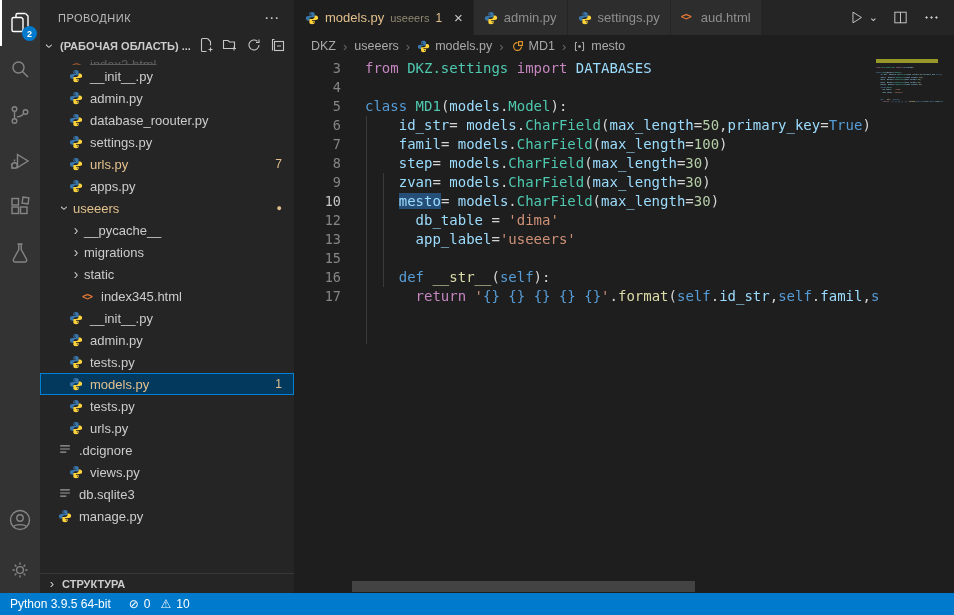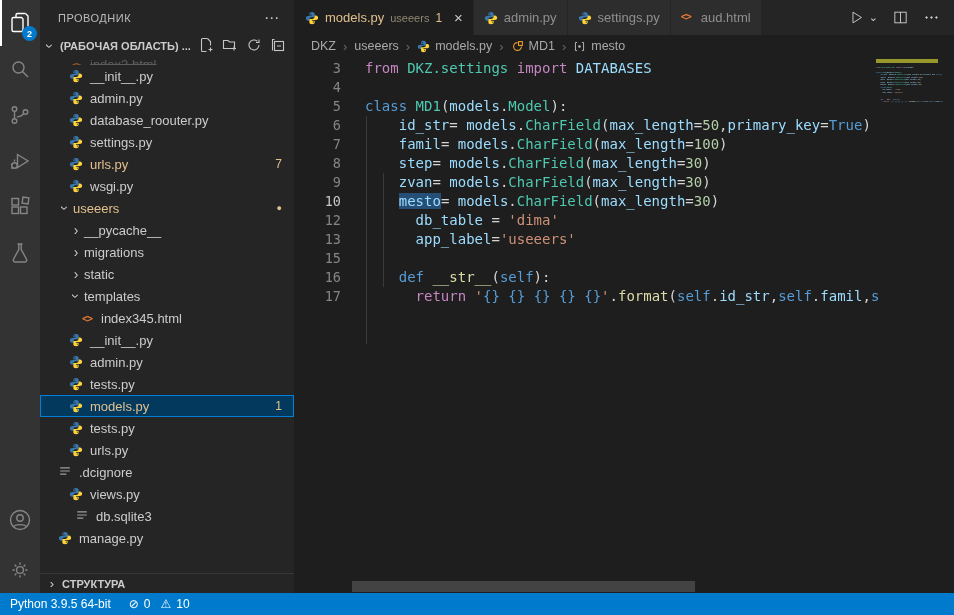--- a/index.html
+++ b/index.html
@@ -225,43 +225,39 @@
             <span class="lbl mod">urls.py</span>
             <span class="rbadge">7</span>
           </div>
           <div class="row" style="padding-left: 28px;">
             <span class="ficon">
               <svg viewBox="0 0 16 16" style="width:14px;height:14px;">
                 <path fill="#3876AB" d="M7.9 1C6 1 5 1.8 5 3v2h3.1v.7H3.6C2.1 5.7 1 6.7 1 8.3c0 1.6 1.1 2.7 2.6 2.7H5V9.4C5 8 6.2 7 7.6 7H11V3c0-1.2-1.1-2-3.1-2zM6.5 2.6a.7.7 0 1 1 0 1.4.7.7 0 0 1 0-1.4z"></path>
                 <path fill="#FFD43B" d="M8.1 15c1.9 0 2.9-.8 2.9-2v-2H7.9v-.7h4.5c1.5 0 2.6-1 2.6-2.6 0-1.6-1.1-2.7-2.6-2.7H11v1.6C11 8 9.8 9 8.4 9H5v4c0 1.2 1.1 2 3.1 2zm1.4-1.6a.7.7 0 1 1 0-1.4.7.7 0 0 1 0 1.4z"></path>
               </svg>
             </span>
-            <span class="lbl">wsgi.py</span>
+            <span class="lbl">apps.py</span>
           </div>
           <div class="row" style="padding-left: 17px;">
             <span class="chev open">›</span>
             <span class="lbl mod">useeers</span>
             <span class="rbadge" style="font-size:9px;">●</span>
           </div>
           <div class="row" style="padding-left: 28px;">
             <span class="chev">›</span>
             <span class="lbl">__pycache__</span>
           </div>
           <div class="row" style="padding-left: 28px;">
             <span class="chev">›</span>
             <span class="lbl">migrations</span>
           </div>
           <div class="row" style="padding-left: 28px;">
             <span class="chev">›</span>
             <span class="lbl">static</span>
           </div>
-          <div class="row" style="padding-left: 28px;">
-            <span class="chev open">›</span>
-            <span class="lbl">templates</span>
-          </div>
           <div class="row" style="padding-left: 39px;">
             <span class="ficon">
               <span class="html-glyph">&lt;&gt;</span>
             </span>
             <span class="lbl">index345.html</span>
           </div>
           <div class="row" style="padding-left: 28px;">
             <span class="ficon">
               <svg viewBox="0 0 16 16" style="width:14px;height:14px;">
                 <path fill="#3876AB" d="M7.9 1C6 1 5 1.8 5 3v2h3.1v.7H3.6C2.1 5.7 1 6.7 1 8.3c0 1.6 1.1 2.7 2.6 2.7H5V9.4C5 8 6.2 7 7.6 7H11V3c0-1.2-1.1-2-3.1-2zM6.5 2.6a.7.7 0 1 1 0 1.4.7.7 0 0 1 0-1.4z"></path>
@@ -326,21 +322,21 @@
           </div>
           <div class="row" style="padding-left: 28px;">
             <span class="ficon">
               <svg viewBox="0 0 16 16" style="width:14px;height:14px;">
                 <path fill="#3876AB" d="M7.9 1C6 1 5 1.8 5 3v2h3.1v.7H3.6C2.1 5.7 1 6.7 1 8.3c0 1.6 1.1 2.7 2.6 2.7H5V9.4C5 8 6.2 7 7.6 7H11V3c0-1.2-1.1-2-3.1-2zM6.5 2.6a.7.7 0 1 1 0 1.4.7.7 0 0 1 0-1.4z"></path>
                 <path fill="#FFD43B" d="M8.1 15c1.9 0 2.9-.8 2.9-2v-2H7.9v-.7h4.5c1.5 0 2.6-1 2.6-2.6 0-1.6-1.1-2.7-2.6-2.7H11v1.6C11 8 9.8 9 8.4 9H5v4c0 1.2 1.1 2 3.1 2zm1.4-1.6a.7.7 0 1 1 0-1.4.7.7 0 0 1 0 1.4z"></path>
               </svg>
             </span>
             <span class="lbl">views.py</span>
           </div>
-          <div class="row" style="padding-left: 34px;">
+          <div class="row" style="padding-left: 17px;">
             <span class="ficon">
               <span class="cfg-glyph"><svg viewBox="0 0 16 16">
                   <path d="M2.5 4.5h11M2.5 8h11M2.5 11.5h7" stroke="#9e9e9e" fill="none"></path>
                 </svg></span>
             </span>
             <span class="lbl">db.sqlite3</span>
           </div>
           <div class="row" style="padding-left: 17px;">
             <span class="ficon">
               <svg viewBox="0 0 16 16" style="width:14px;height:14px;">

